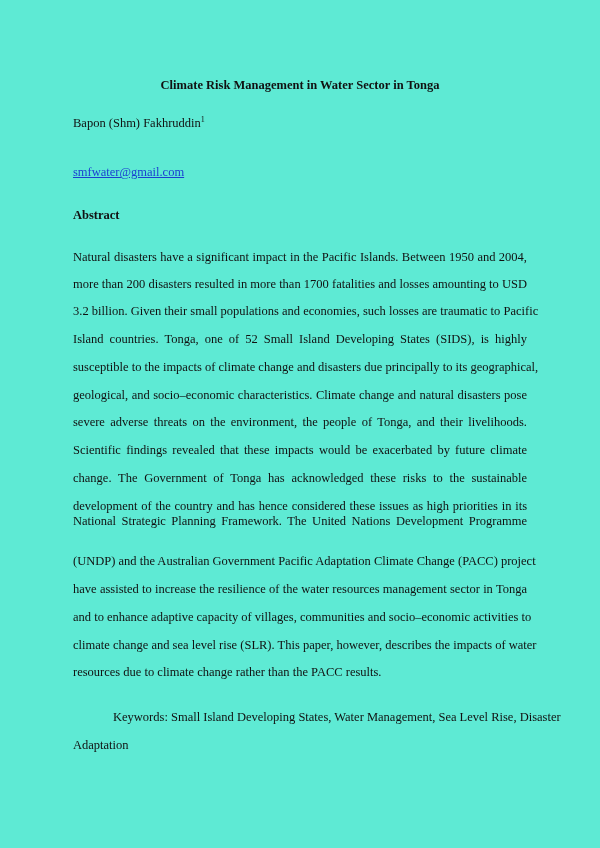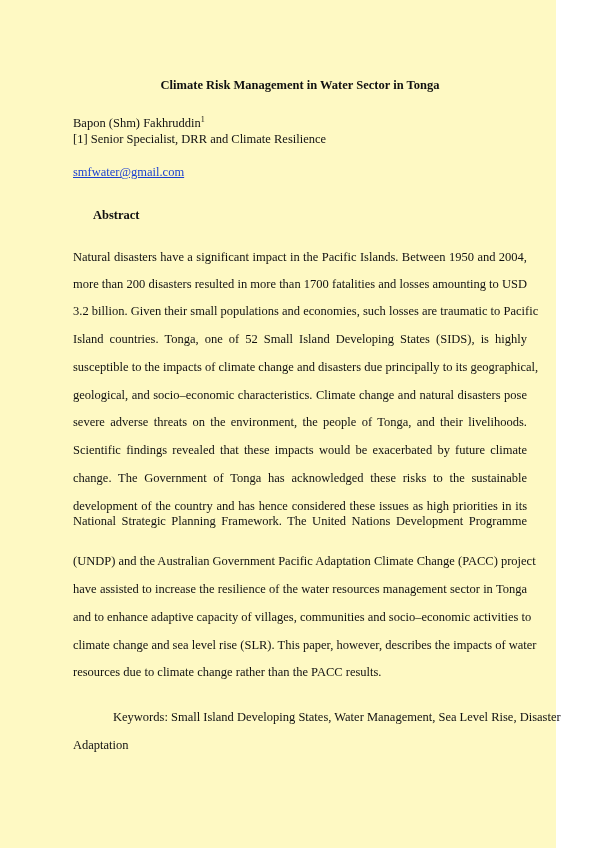--- a/index.html
+++ b/index.html
@@ -1,41 +1,40 @@
 <!DOCTYPE html>
 <html><head>
   <meta charset="utf-8">
   <style>
     html, body { margin: 0; padding: 0; background: #ffffff; }
     body { width: 600px; height: 848px; position: relative; overflow: hidden;
            font-family: "Liberation Serif", "DejaVu Serif", serif; color: #111; }
-    .page { position: absolute; left: 0; top: 0; width: 556px; height: 848px; background: #fef9c3; }
+    .page { position: absolute; left: 0; top: 0; width: 600px; height: 848px; background: #5eead4; }
     .title { position: absolute; top: 78px; left: 0; width: 600px; text-align: center;
              font-weight: bold; font-size: 12.5px; }
     .author { position: absolute; left: 73px; top: 115px; font-weight: normal; font-size: 12.5px; }
     .author sup { font-size: 8px; vertical-align: 5px; }
     .aff { position: absolute; left: 73px; font-size: 12.5px; }
     .email { color: #1a3fd1; text-decoration: underline; }
-    .abstract-h { position: absolute; left: 73px; top: 208px; font-weight: bold; font-size: 12.5px; margin-left: 20px; }
+    .abstract-h { position: absolute; left: 73px; top: 208px; font-weight: bold; font-size: 12.5px; }
     .body { position: absolute; left: 73px; width: 454px; font-size: 12.5px; }
     .line { position: absolute; left: 0; width: 454px; height: 16px; white-space: nowrap;
             text-align: justify; text-align-last: justify; }
     .line.last { text-align-last: left; }
     .kw-label { font-weight: normal; margin-left: 40px; }
   </style>
 </head>
 <body>
 
 <div class="page">
   <div class="title">Climate Risk Management in Water Sector in Tonga</div>
 
   <div class="author">
     <span>Bapon (Shm) Fakhruddin</span><sup>1</sup>
   </div>
-  <div class="aff" style="top:132px">[1] Senior Specialist, DRR and Climate Resilience</div>
   <div class="aff" style="top:165px">
     <a class="email">smfwater@gmail.com</a>
   </div>
 
   <div class="abstract-h">Abstract</div>
 
   <div class="body" style="top:0">
     <div class="line" style="top:250px">Natural disasters have a significant impact in the Pacific Islands. Between 1950 and 2004,</div>
     <div class="line" style="top:277px">more than 200 disasters resulted in more than 1700 fatalities and losses amounting to USD</div>
     <div class="line" style="top:304px">3.2 billion. Given their small populations and economies, such losses are traumatic to Pacific</div>

